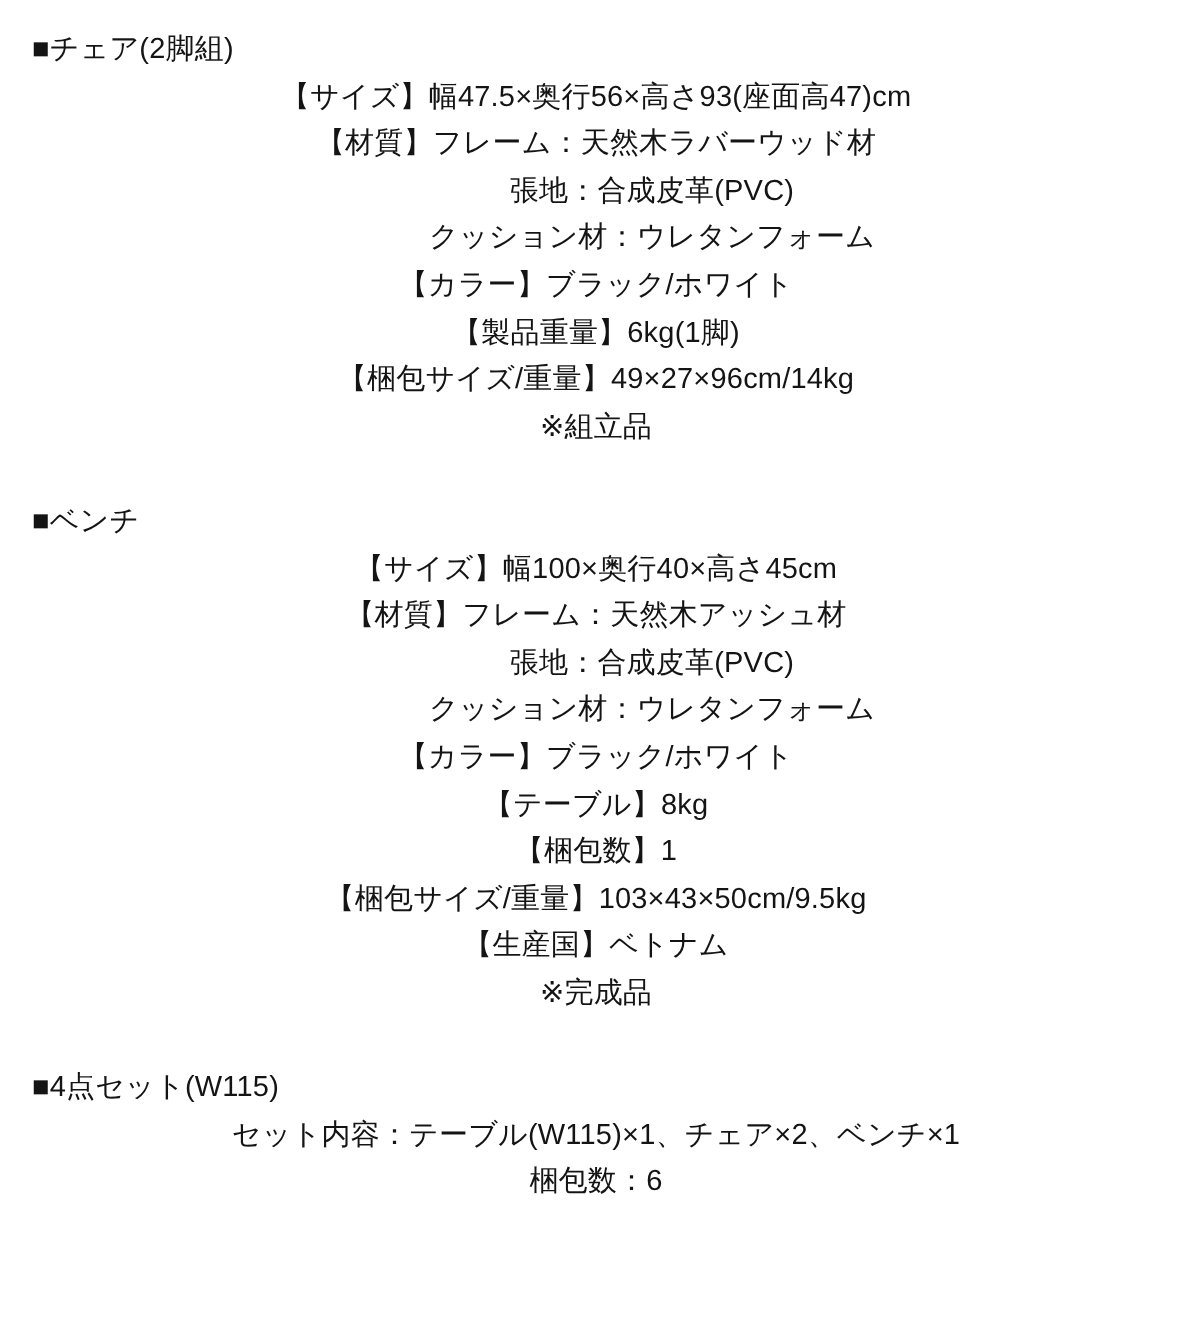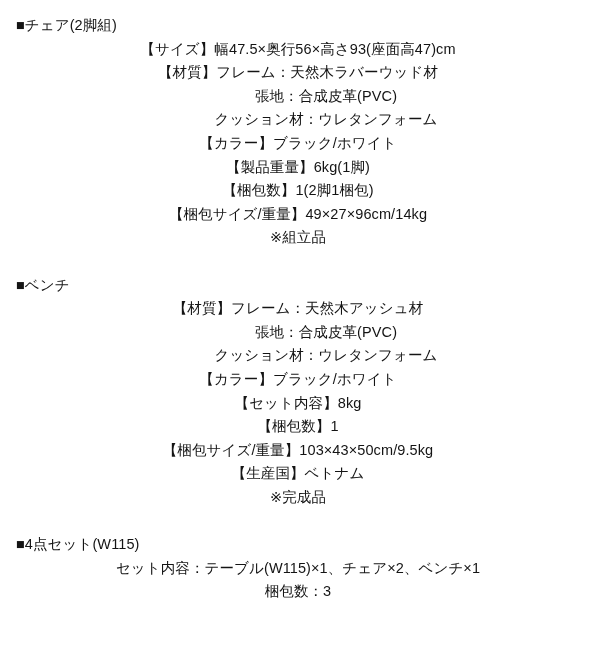--- a/index.html
+++ b/index.html
@@ -53,41 +53,41 @@
 <div class="page">
 
   <div class="block">
     <div class="heading">■チェア(2脚組)</div>
     <div class="line">【サイズ】幅47.5×奥行56×高さ93(座面高47)cm</div>
     <div class="line">【材質】フレーム：天然木ラバーウッド材</div>
     <div class="line indent">張地：合成皮革(PVC)</div>
     <div class="line indent">クッション材：ウレタンフォーム</div>
     <div class="line">【カラー】ブラック/ホワイト</div>
     <div class="line">【製品重量】6kg(1脚)</div>
-    <div class="line">【梱包数】1(2脚1梱包)</div>
     <div class="line">【梱包サイズ/重量】49×27×96cm/14kg</div>
     <div class="line">※組立品</div>
   </div>
 
   <div class="spacer"></div>
 
   <div class="block">
     <div class="heading">■ベンチ</div>
+    <div class="line">【サイズ】幅100×奥行40×高さ45cm</div>
     <div class="line">【材質】フレーム：天然木アッシュ材</div>
     <div class="line indent">張地：合成皮革(PVC)</div>
     <div class="line indent">クッション材：ウレタンフォーム</div>
     <div class="line">【カラー】ブラック/ホワイト</div>
-    <div class="line">【セット内容】8kg</div>
+    <div class="line">【テーブル】8kg</div>
     <div class="line">【梱包数】1</div>
     <div class="line">【梱包サイズ/重量】103×43×50cm/9.5kg</div>
     <div class="line">【生産国】ベトナム</div>
     <div class="line">※完成品</div>
   </div>
 
   <div class="spacer"></div>
 
   <div class="block">
     <div class="heading">■4点セット(W115)</div>
     <div class="line">セット内容：テーブル(W115)×1、チェア×2、ベンチ×1</div>
-    <div class="line">梱包数：3</div>
+    <div class="line">梱包数：6</div>
   </div>
 
 </div>
 
 </body></html>

